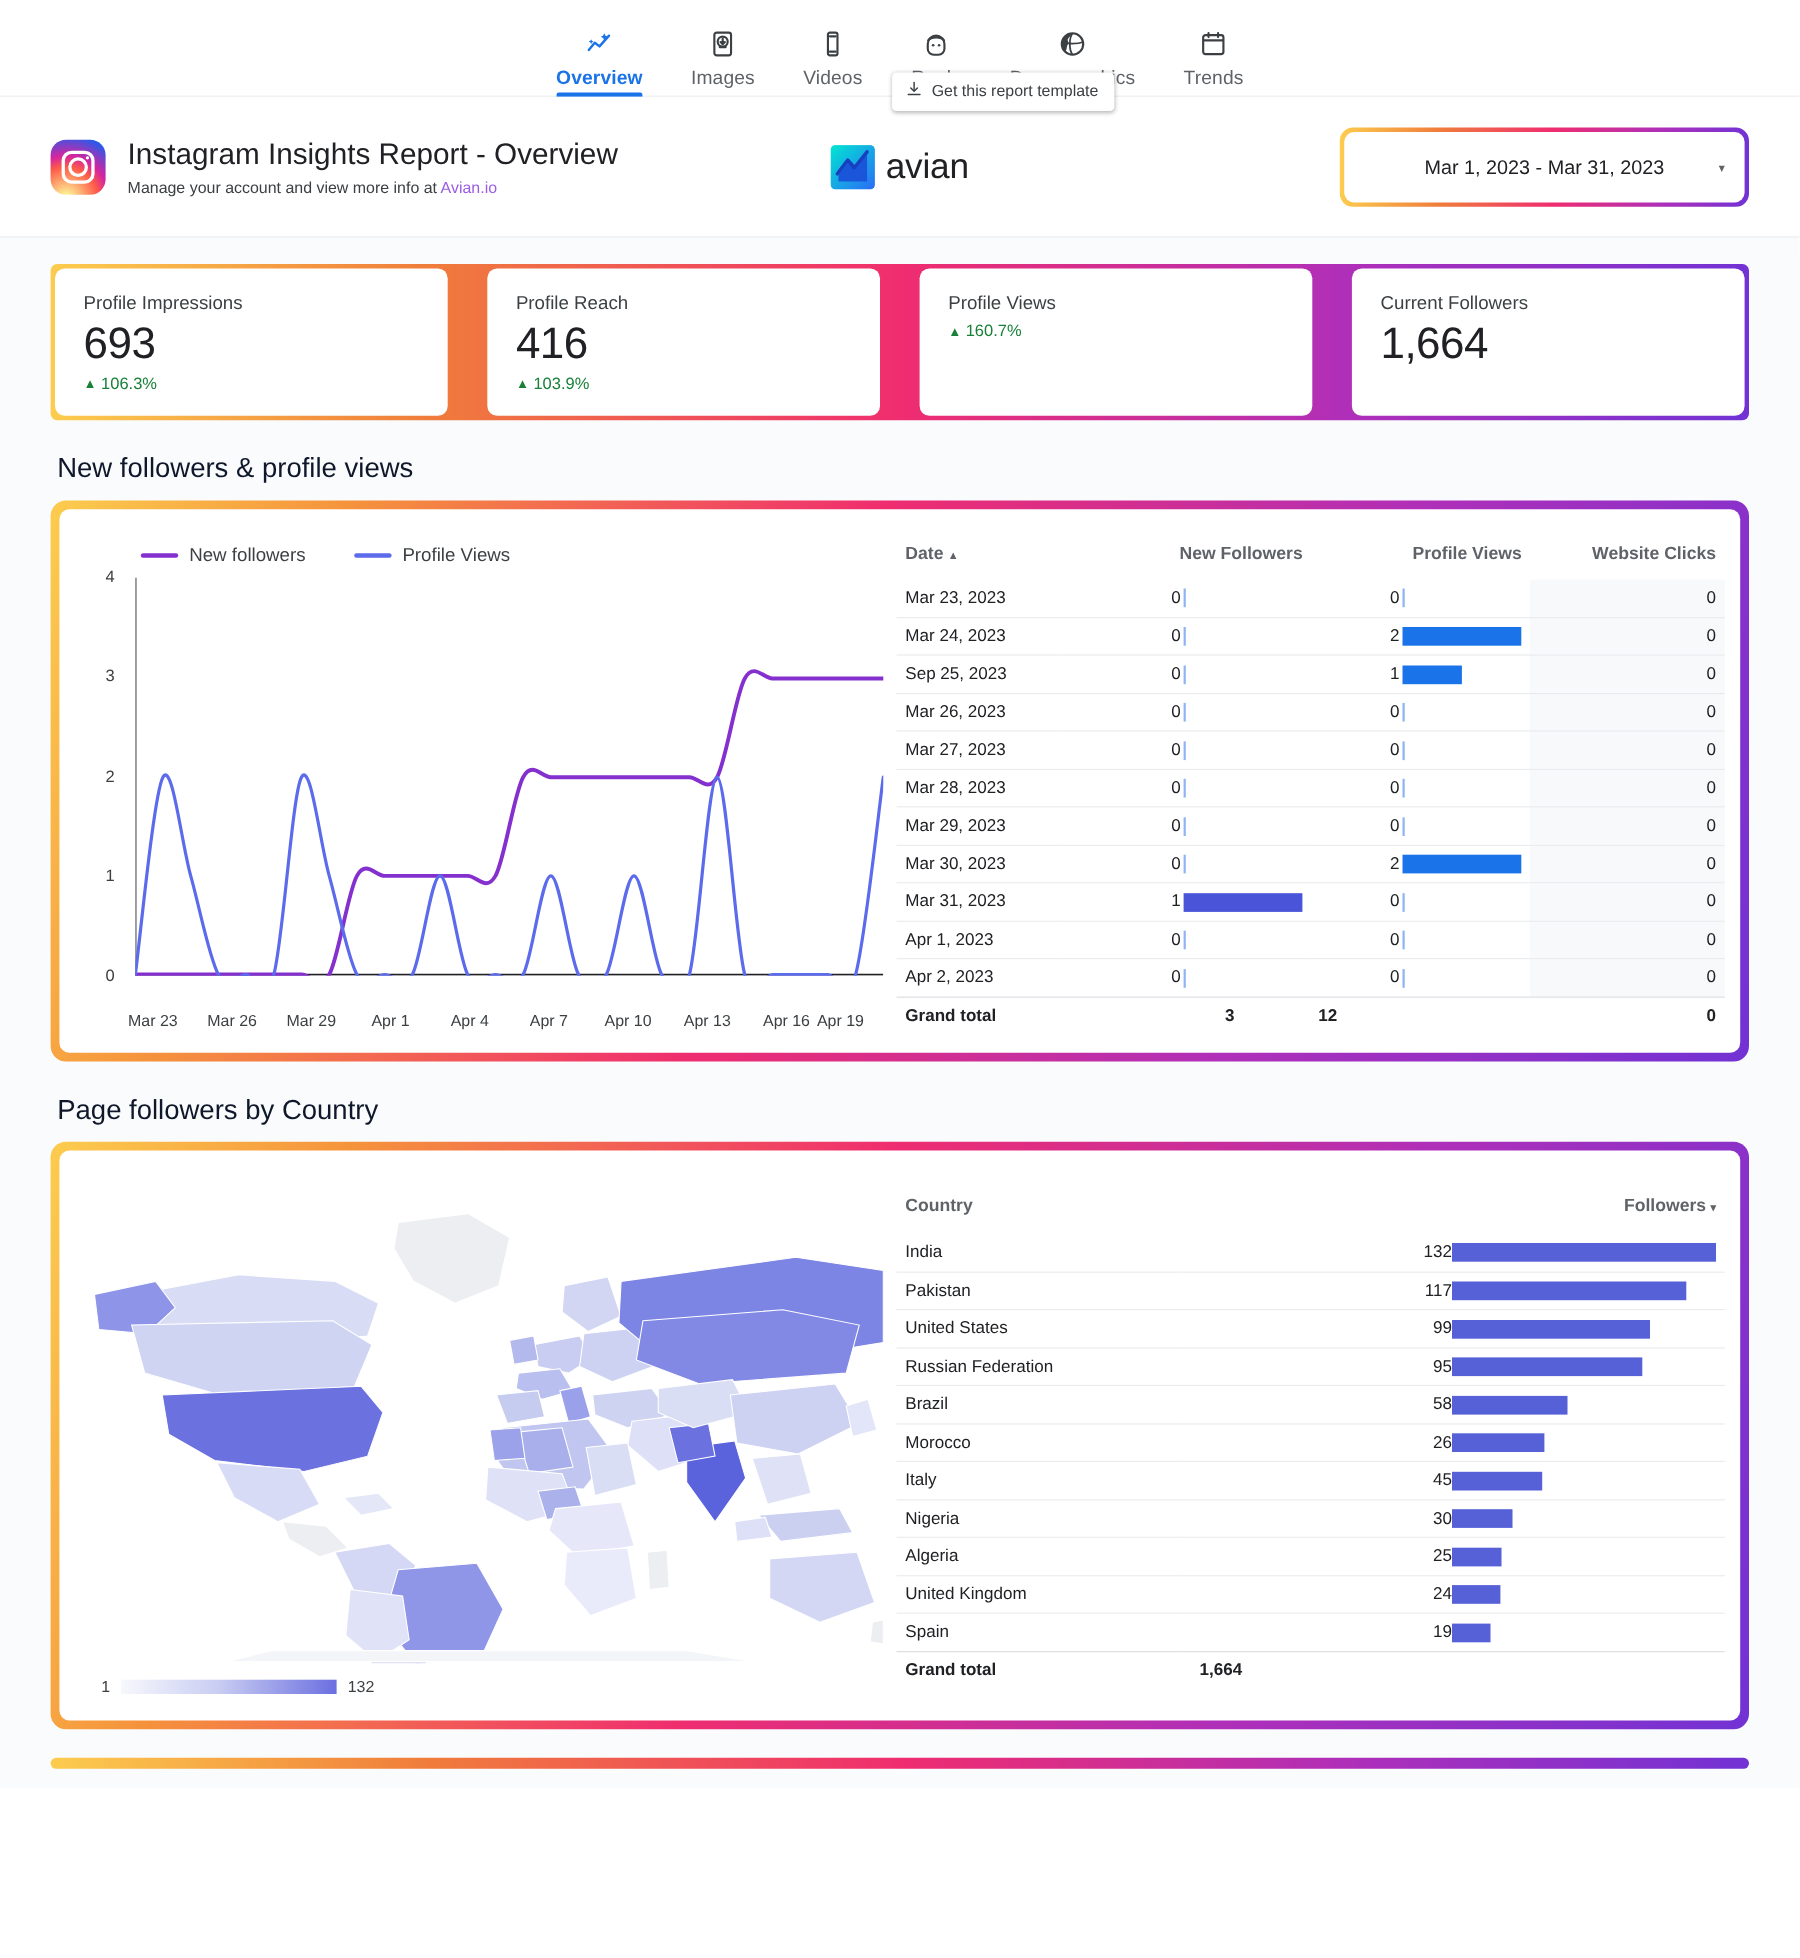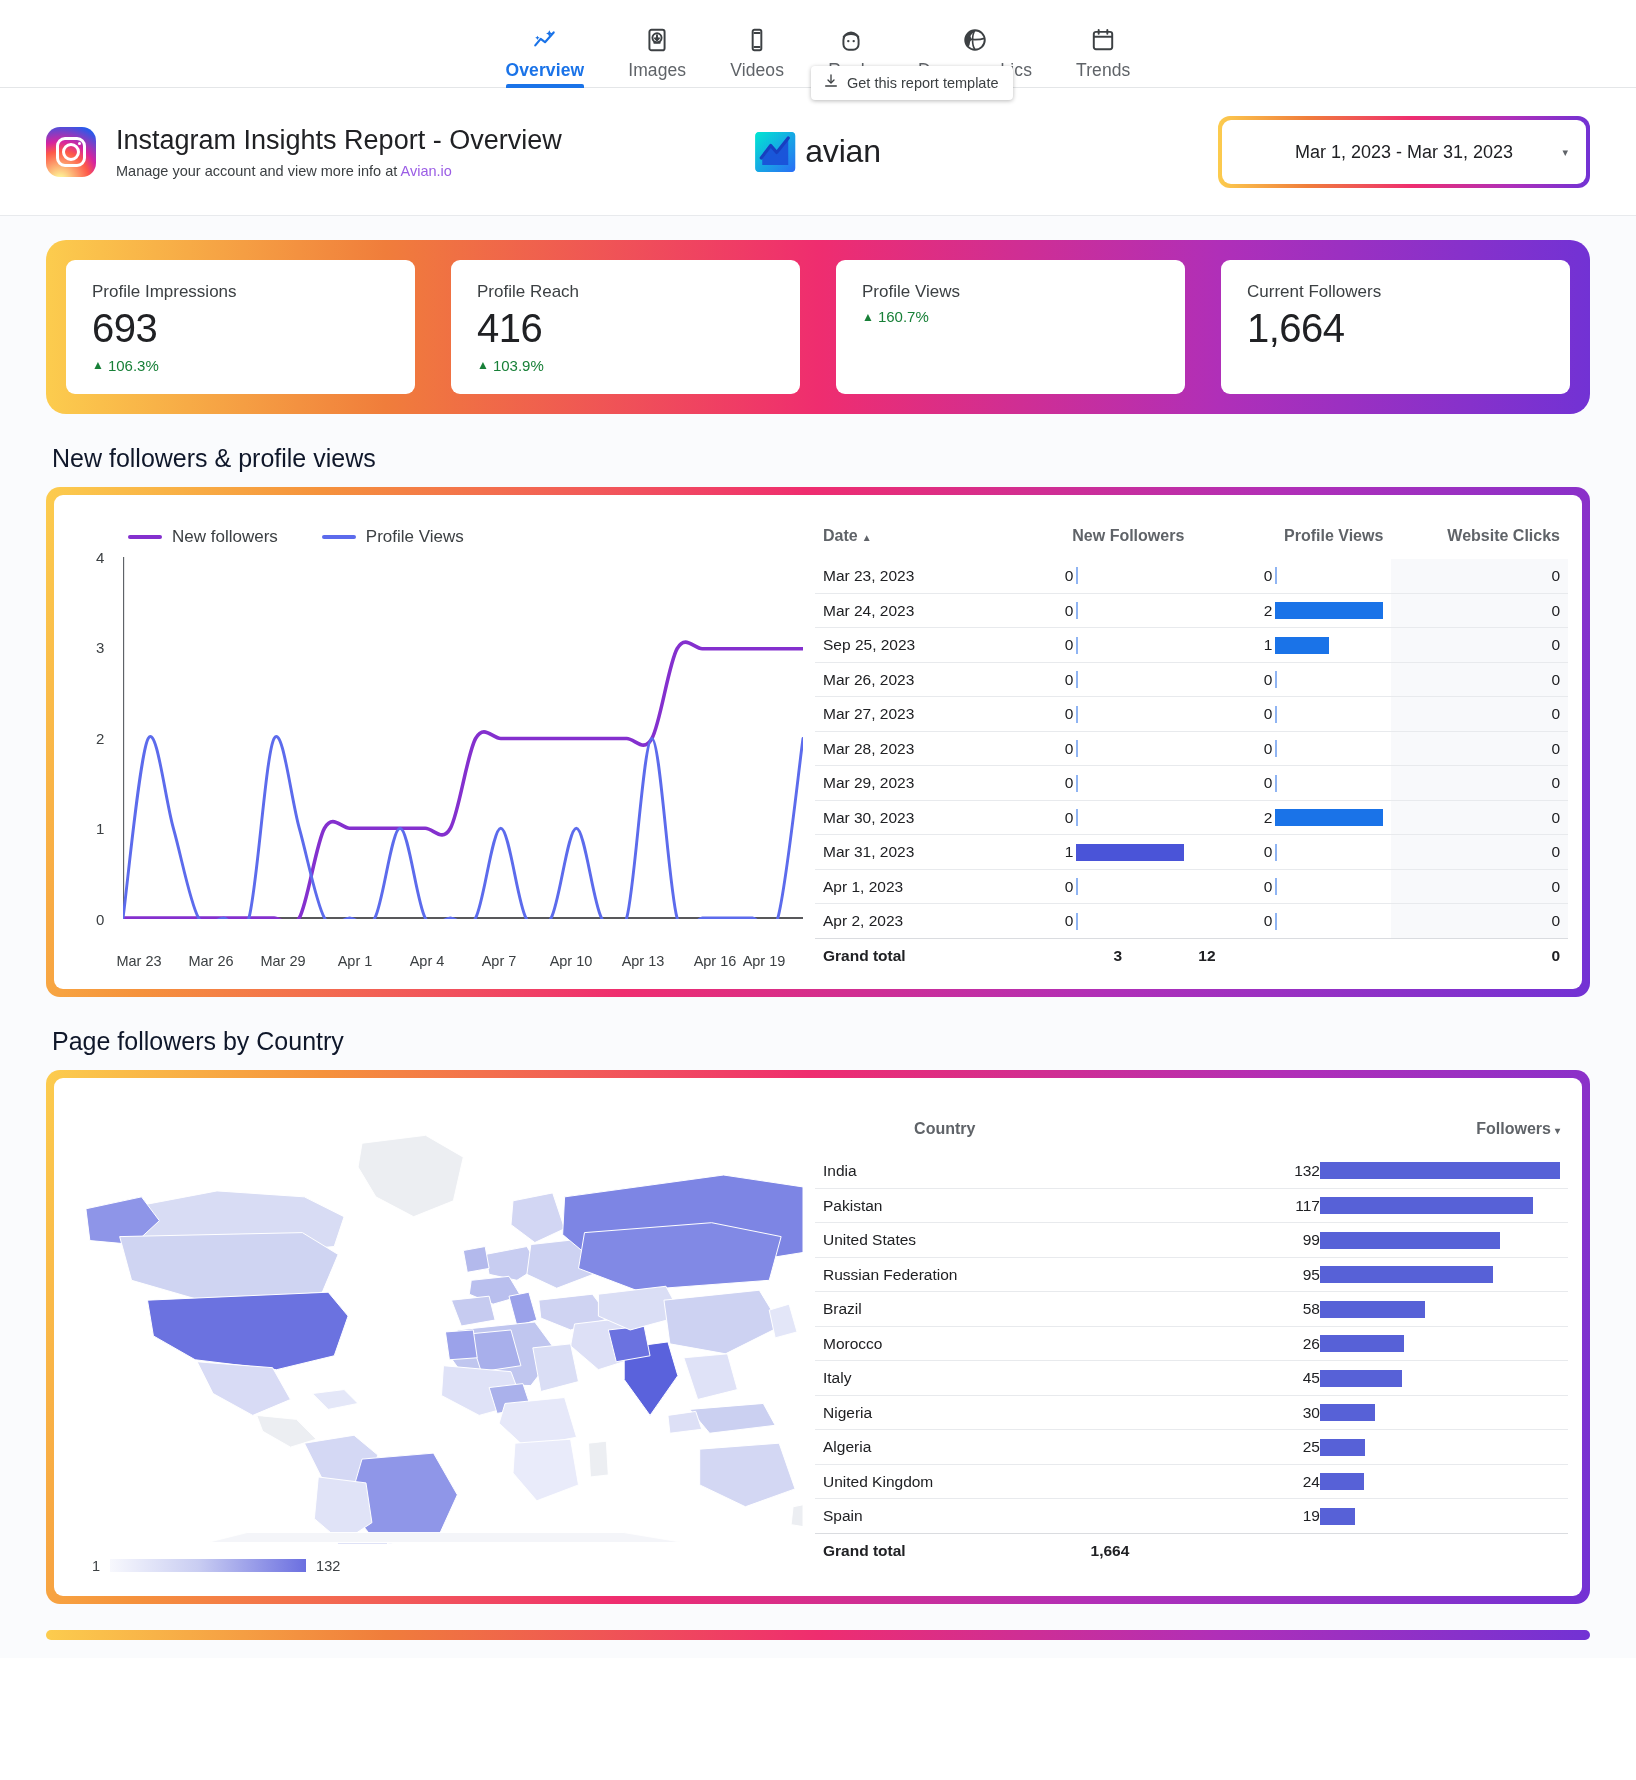--- a/index.html
+++ b/index.html
@@ -114,22 +114,22 @@
     flex:1; background:#fff; border-radius: 9px;
     display:flex; align-items:center; justify-content:center; position:relative;
     font-size: 18px; color:#202124;
   }
   .date-range-inner .caret { position:absolute; right: 18px; color:#5f6368; font-size: 11px; }
 
   
   .kpi-band {
     margin: 24px 46px 0 46px;
     background: linear-gradient(90deg,#fccc4e 0%, #f07d3b 22%, #ef2d6f 50%, #b02fb8 76%, #7232d4 100%);
-    border-radius: 20px;
-    padding: 20px;
+    border-radius: 6px;
+    padding: 4px;
     display: flex;
     gap: 36px;
   }
   .kpi-card {
     flex: 1;
     background: #fff;
     border-radius: 9px;
     padding: 22px 26px 20px 26px;
     min-height: 126px;
   }
@@ -192,21 +192,21 @@
   
   .map-area { width: 735px; flex:none; position: relative; padding-top: 8px; }
   .map-wrap { position: relative; width: 735px; height: 440px; }
   .map-wrap svg { width: 100%; height: 100%; display:block; }
   .map-legend { display:flex; align-items:center; gap: 10px; padding: 14px 0 6px 24px; }
   .map-legend .lab { font-size: 14.5px; color: #3c4043; }
   .map-grad { width: 196px; height: 13px; background: linear-gradient(90deg,#f7f8fd 0%, #c9cdf2 45%, #6b6fe0 100%); }
 
   .country-area { flex:1; padding-left: 12px; padding-top: 18px; }
   table.ct { width: 100%; border-collapse: collapse; }
-  table.ct th { font-size: 16px; color:#5f6368; font-weight:700; padding: 6px 8px 16px 8px; text-align:center; }
+  table.ct th { font-size: 16px; color:#5f6368; font-weight:700; padding: 6px 8px 16px 8px; text-align:left; }
   table.ct th.right { text-align: right; }
   table.ct td { font-size: 15.5px; color:#202124; padding: 0 8px; height: 34.5px; border-top:1px solid #e8eaed; }
   table.ct tr:first-child td { border-top:none; }
   .cbar-track { width: 240px; height: 17px; display:flex; align-items:center; }
   .cbar-fill { height: 17px; background:#5761d7; }
   .cwrap { display:flex; align-items:center; justify-content:flex-end; }
   .cwrap .num { min-width: 30px; text-align:right; }
   tr.ctotal td { border-top:1px solid #dadce0; font-weight:700; }
 
   .footer-bar {

